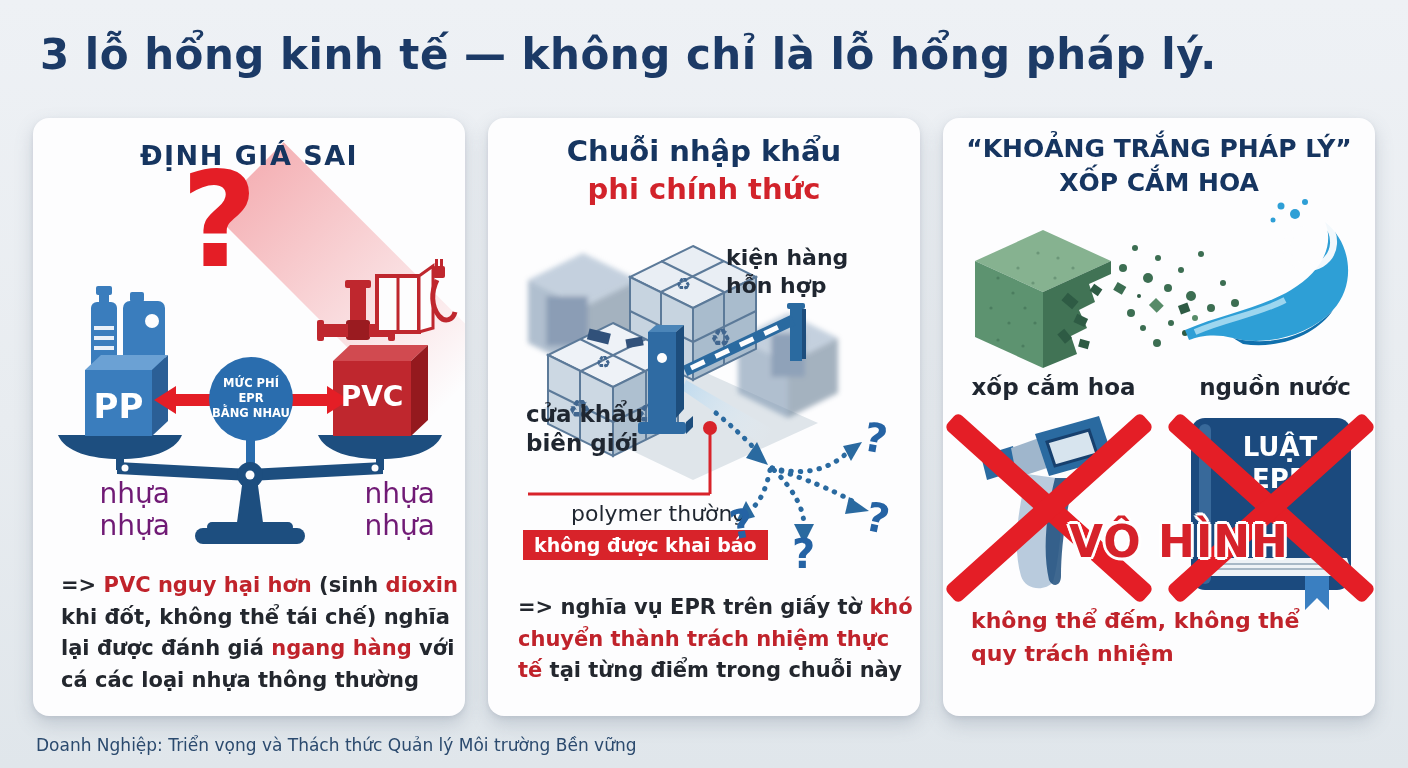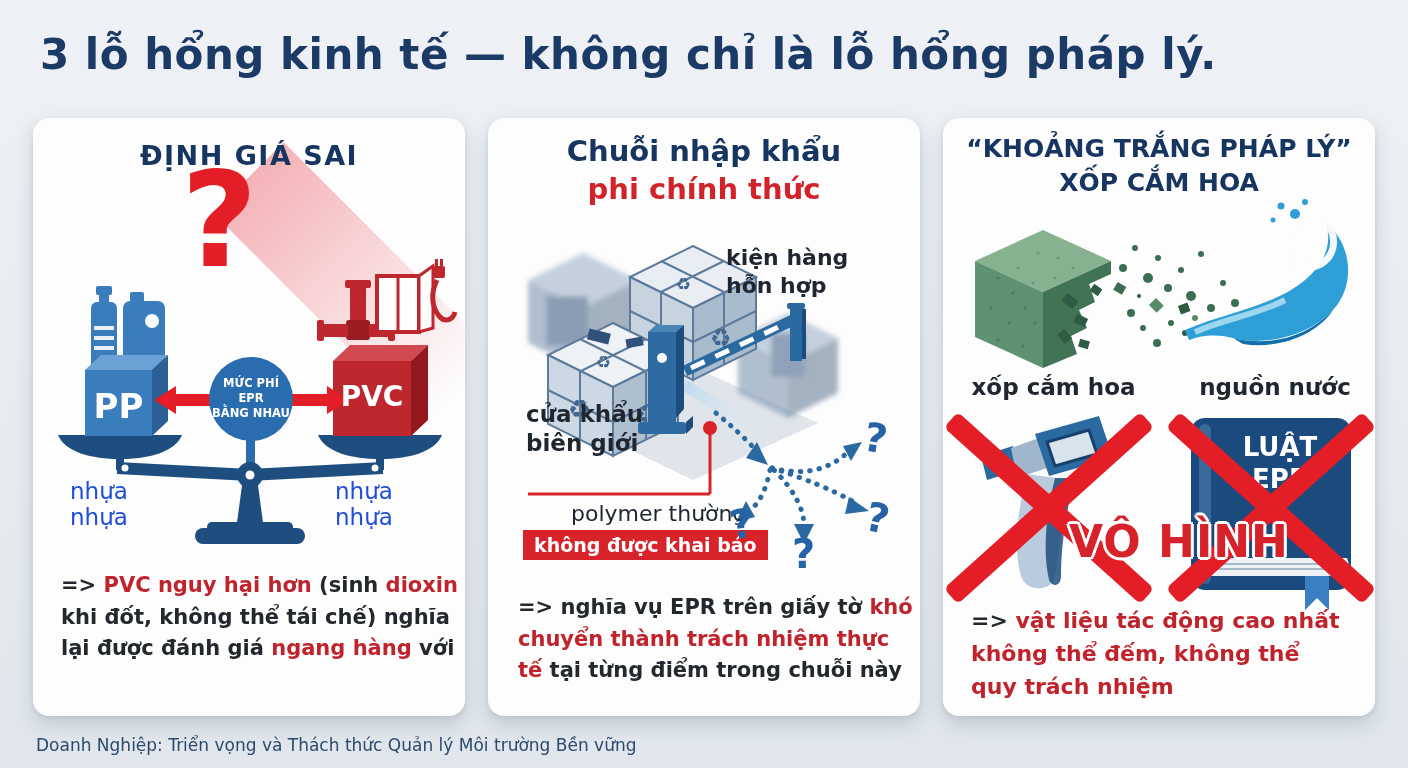--- a/index.html
+++ b/index.html
@@ -12,22 +12,22 @@
     border-radius:16px;box-shadow:0 8px 18px rgba(100,115,135,.25),0 2px 4px rgba(120,130,150,.15);}
   #card1{left:33px;} #card2{left:488px;} #card3{left:943px;}
   .card svg.bg{position:absolute;left:0;top:0;z-index:0;}
   .card-title{position:absolute;left:0;right:0;text-align:center;font-weight:800;color:#163560;z-index:2;}
   .t-red{color:#d2232b;}
   .qmark-big{position:absolute;left:148px;top:36px;font-size:132px;font-weight:800;
     color:#e41e26;line-height:1;z-index:2;}
   .box-label{position:absolute;color:#ffffff;font-weight:800;text-align:center;z-index:2;}
   .circle-text{position:absolute;left:176px;top:258px;width:84px;text-align:center;
     color:#ffffff;font-weight:700;font-size:11.5px;line-height:1.3;z-index:2;}
-  .pan-caption{position:absolute;width:100px;text-align:left;font-size:23px;font-weight:500;
-    color:#1d4ed8;line-height:1.15;z-index:2;}
+  .pan-caption{position:absolute;width:100px;text-align:right;font-size:28px;font-weight:500;
+    color:#701a75;line-height:1.15;z-index:2;}
   .concl{position:absolute;font-size:21px;line-height:1.5;z-index:2;}
   .concl .line{white-space:nowrap;}
   .seg-d{color:#23272e;font-weight:600;}
   .seg-r{color:#c0232b;font-weight:800;}
   .small-label{position:absolute;font-size:22px;font-weight:600;color:#1f2630;line-height:1.25;z-index:2;}
   .badge-red{position:absolute;background:#d8232a;color:#ffffff;font-weight:700;font-size:19px;
     padding:4px 11px;z-index:2;}
   .q2{position:absolute;font-size:40px;font-weight:800;color:#2563a4;z-index:2;line-height:1;}
   .c3label{position:absolute;font-size:23px;font-weight:600;color:#1f2630;text-align:center;z-index:2;}
   .xwrap{position:absolute;width:196px;height:180px;z-index:5;}
@@ -139,20 +139,21 @@
       <div>nhựa</div>
     </div>
     <div class="pan-caption" style="left:302px;top:360px;">
       <div>nhựa</div>
       <div>nhựa</div>
     </div>
     <div class="concl" style="left:28px;top:452px;">
       <div class="line"><span class="seg-d">=&gt; </span><span class="seg-r">PVC nguy hại hơn</span><span class="seg-d"> (sinh </span><span class="seg-r">dioxin</span></div>
       <div class="line"><span class="seg-d">khi đốt, không thể tái chế) nghĩa</span></div>
       <div class="line"><span class="seg-d">lại được đánh giá </span><span class="seg-r">ngang hàng</span><span class="seg-d"> với</span></div>
+      <div class="line"><span class="seg-d">cá các loại nhựa thông thường</span></div>
     </div>
   </div>
 
   <div class="card" id="card2">
     <svg class="bg" width="432" height="598" viewBox="0 0 432 598">
       <defs>
         <filter id="blur2" x="-20%" y="-20%" width="140%" height="140%">
             <feGaussianBlur stdDeviation="2.6"></feGaussianBlur>
           </filter>
         <linearGradient id="beamGrad" x1="0" y1="0" x2="1" y2="0.4">
@@ -360,20 +361,19 @@
     <div class="xwrap" style="left:8px;top:300px;">
       <div class="xbar a"></div>
         <div class="xbar b"></div>
     </div>
     <div class="xwrap" style="left:230px;top:300px;">
       <div class="xbar a"></div>
         <div class="xbar b"></div>
     </div>
     <div class="invisible-label">VÔ HÌNH</div>
     <div class="concl" style="left:28px;top:486px;font-size:22px;">
-      <div class="line"><span class="seg-d">=&gt; </span><span class="seg-r">vật liệu tác động cao nhất</span></div>
       <div class="line"><span class="seg-r">không thể đếm, không thể</span></div>
       <div class="line"><span class="seg-r">quy trách nhiệm</span></div>
     </div>
   </div>
 
   <div class="footer">Doanh Nghiệp: Triển vọng và Thách thức Quản lý Môi trường Bền vững</div>
 </div>
 
 </body></html>

